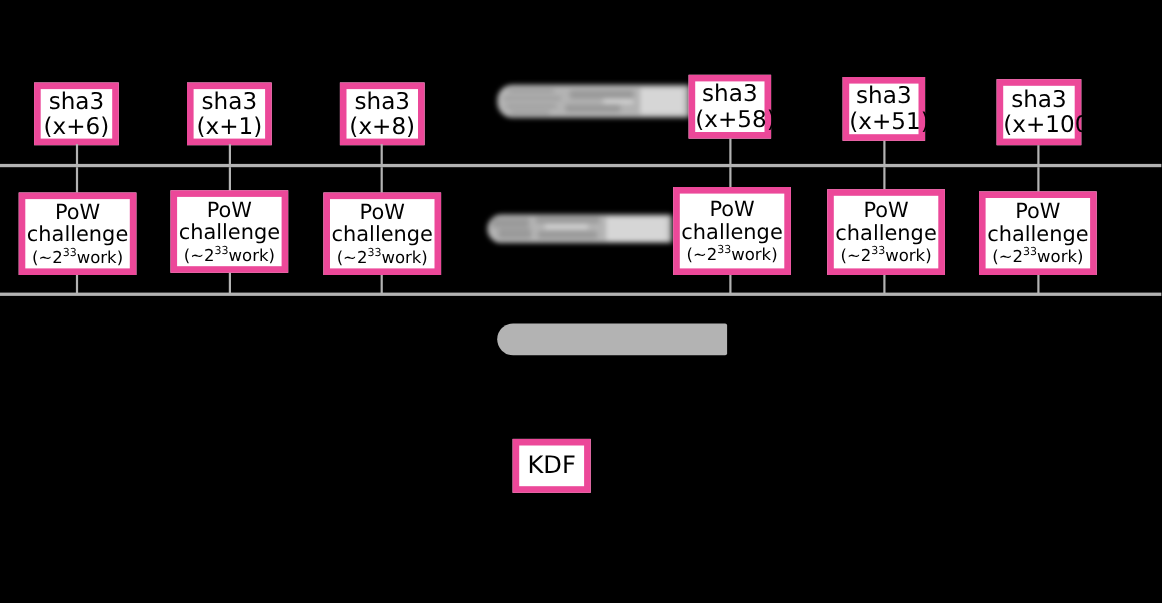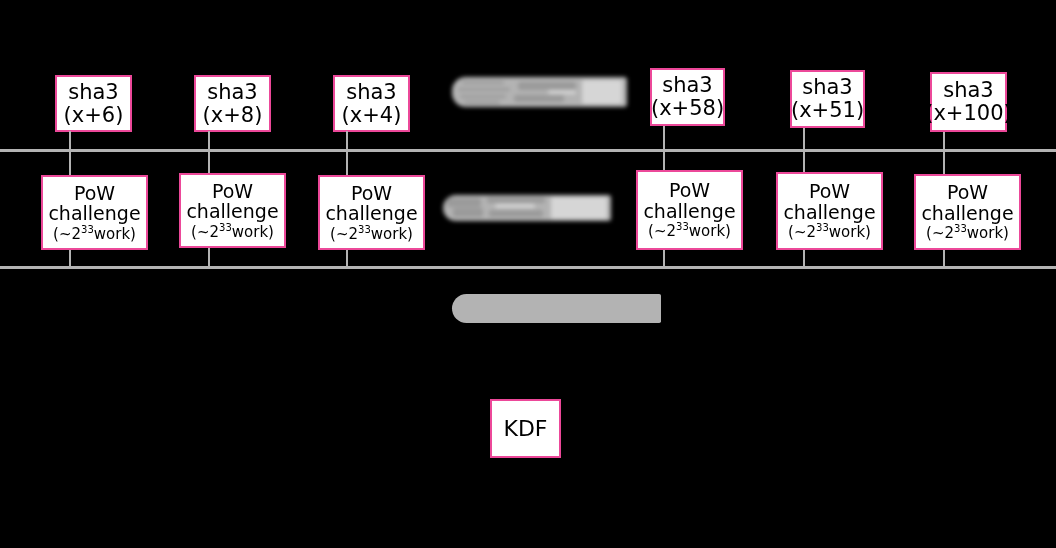--- a/index.html
+++ b/index.html
@@ -20,29 +20,27 @@
     height: 548px;
     background: #000000;
   }
 
   
   .node {
     position: absolute;
     box-sizing: border-box;
     background: #ffffff;
     color: #000000;
-    border: 2px solid #ec4899;
+    border: 6px solid #ec4899;
     display: flex;
     flex-direction: column;
-    align-items: center;
     justify-content: center;
     text-align: center;
     line-height: 1.08;
     white-space: nowrap;
-    margin-left: 24px;
   }
   .node .ln {
     display: block;
   }
 
   .hash-node {
     font-size: 21px;
   }
   .pow-node {
     font-size: 19px;
@@ -101,26 +99,26 @@
 
 <div id="canvas">
 
   <div class="node hash-node" style="left:31px; top:75px; width:77px; height:57px;">
     <span class="ln">sha3</span>
     <span class="ln">(x+6)</span>
   </div>
 
   <div class="node hash-node" style="left:170px; top:75px; width:77px; height:57px;">
     <span class="ln">sha3</span>
+    <span class="ln">(x+1)</span>
+  </div>
+
+  <div class="node hash-node" style="left:309px; top:75px; width:77px; height:57px;">
+    <span class="ln">sha3</span>
     <span class="ln">(x+8)</span>
-  </div>
-
-  <div class="node hash-node" style="left:309px; top:75px; width:77px; height:57px;">
-    <span class="ln">sha3</span>
-    <span class="ln">(x+4)</span>
   </div>
 
   <div class="redaction blurred" style="left:452px; top:77px; width:175px; height:30px;">
     <div class="streak" style="left:10px; top:4px;  width:42px; height:3px;"></div>
     <div class="streak" style="left:6px;  top:11px; width:52px; height:3px;"></div>
     <div class="streak" style="left:8px;  top:18px; width:46px; height:3px;"></div>
     <div class="streak" style="left:12px; top:24px; width:36px; height:3px;"></div>
     <div class="streak" style="left:66px; top:5px;  width:58px; height:8px;"></div>
     <div class="streak light" style="left:96px; top:13px; width:28px; height:4px;"></div>
     <div class="streak" style="left:62px; top:18px; width:50px; height:7px;"></div>
@@ -207,17 +205,17 @@
   <div class="tick" style="left:208px; top:248px; height:19px;"></div>
   <div class="tick" style="left:346px; top:250px; height:17px;"></div>
   <div class="tick" style="left:663px; top:250px; height:17px;"></div>
   <div class="tick" style="left:803px; top:250px; height:17px;"></div>
   <div class="tick" style="left:943px; top:250px; height:17px;"></div>
 
   <div class="rail" style="top:266px;"></div>
 
   <div class="redaction solid" style="left:452px; top:294px; width:209px; height:29px;"></div>
 
-  <div class="node kdf-node" style="left:466px; top:399px; width:71px; height:59px;">
+  <div class="node kdf-node" style="left:466px; top:399px; width:71px; height:49px;">
     <span class="ln">KDF</span>
   </div>
 
 </div>
 
 </body></html>

